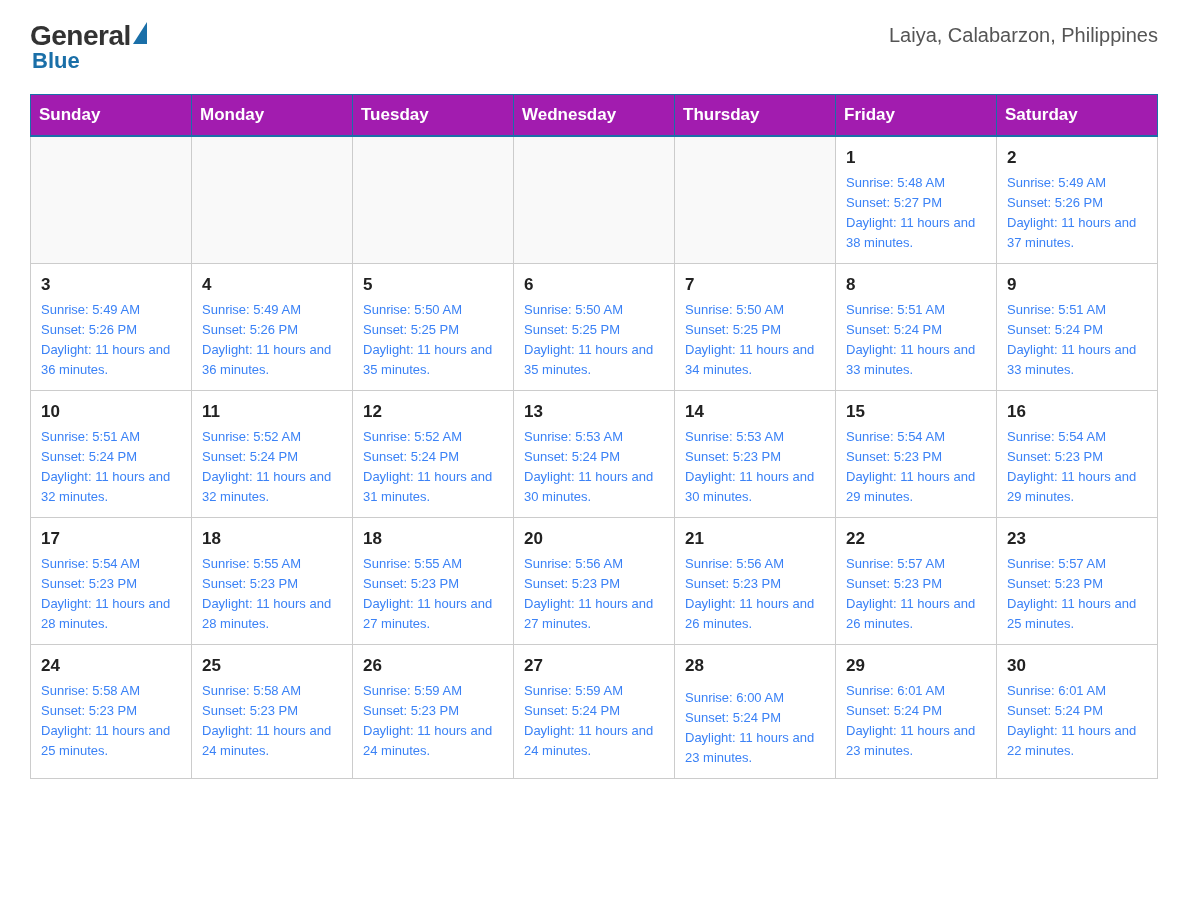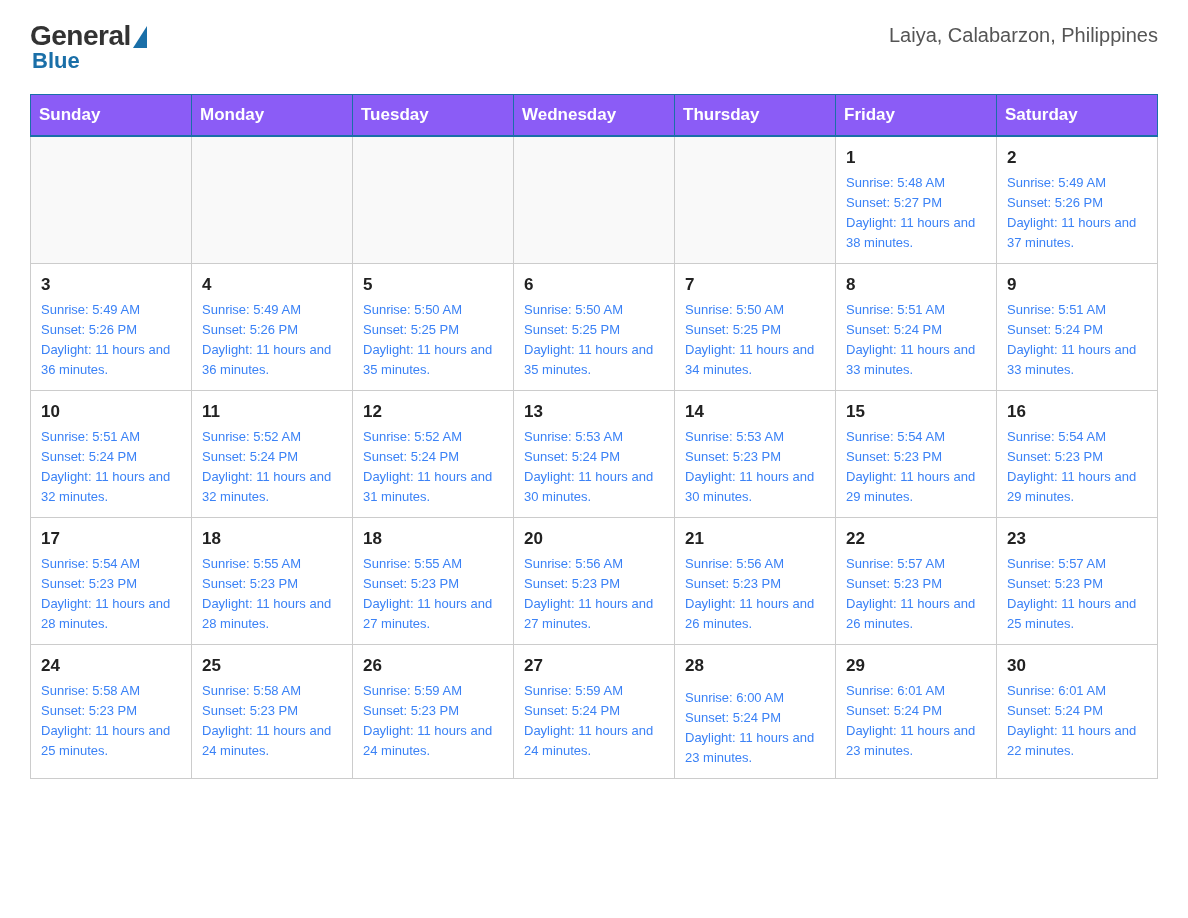--- a/index.html
+++ b/index.html
@@ -17,21 +17,21 @@
       align-items: flex-start;
       margin-bottom: 20px;
     }
     .logo {
       display: flex;
       flex-direction: column;
       align-items: flex-start;
     }
     .logo-top {
       display: flex;
-      align-items: center;
+      align-items: flex-start;
     }
     .logo-general {
       font-size: 28px;
       font-weight: bold;
       color: #333;
       letter-spacing: -0.5px;
     }
     .logo-triangle {
       width: 0;
       height: 0;
@@ -60,21 +60,21 @@
       font-size: 20px;
       color: #555;
       margin-top: 4px;
     }
     .calendar-table {
       width: 100%;
       border-collapse: collapse;
       border: 1px solid #888;
     }
     .calendar-table thead tr th {
-      background-color: #8b5cf6;
+      background-color: #a21caf;
       color: #fff;
       font-size: 17px;
       font-weight: bold;
       padding: 10px 8px;
       text-align: left;
       border: 1px solid #1a6fa8;
     }
     .calendar-table tbody tr td {
       vertical-align: top;
       width: 14.28%;

